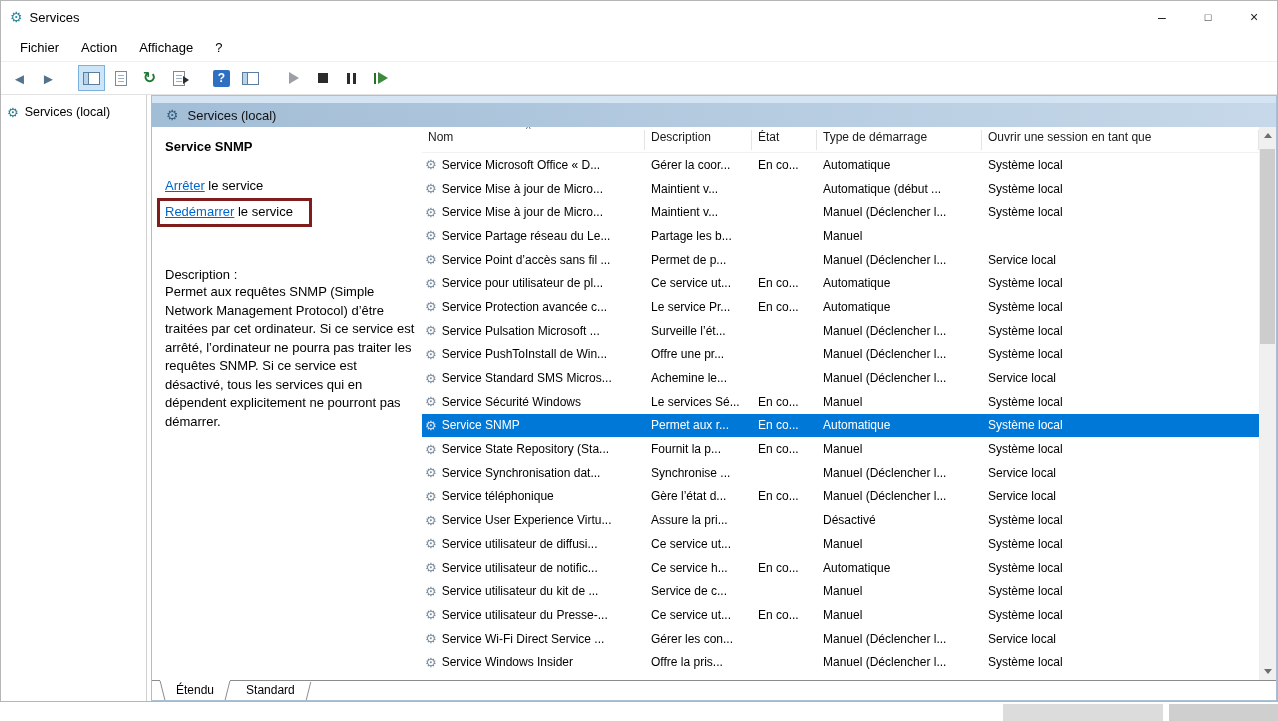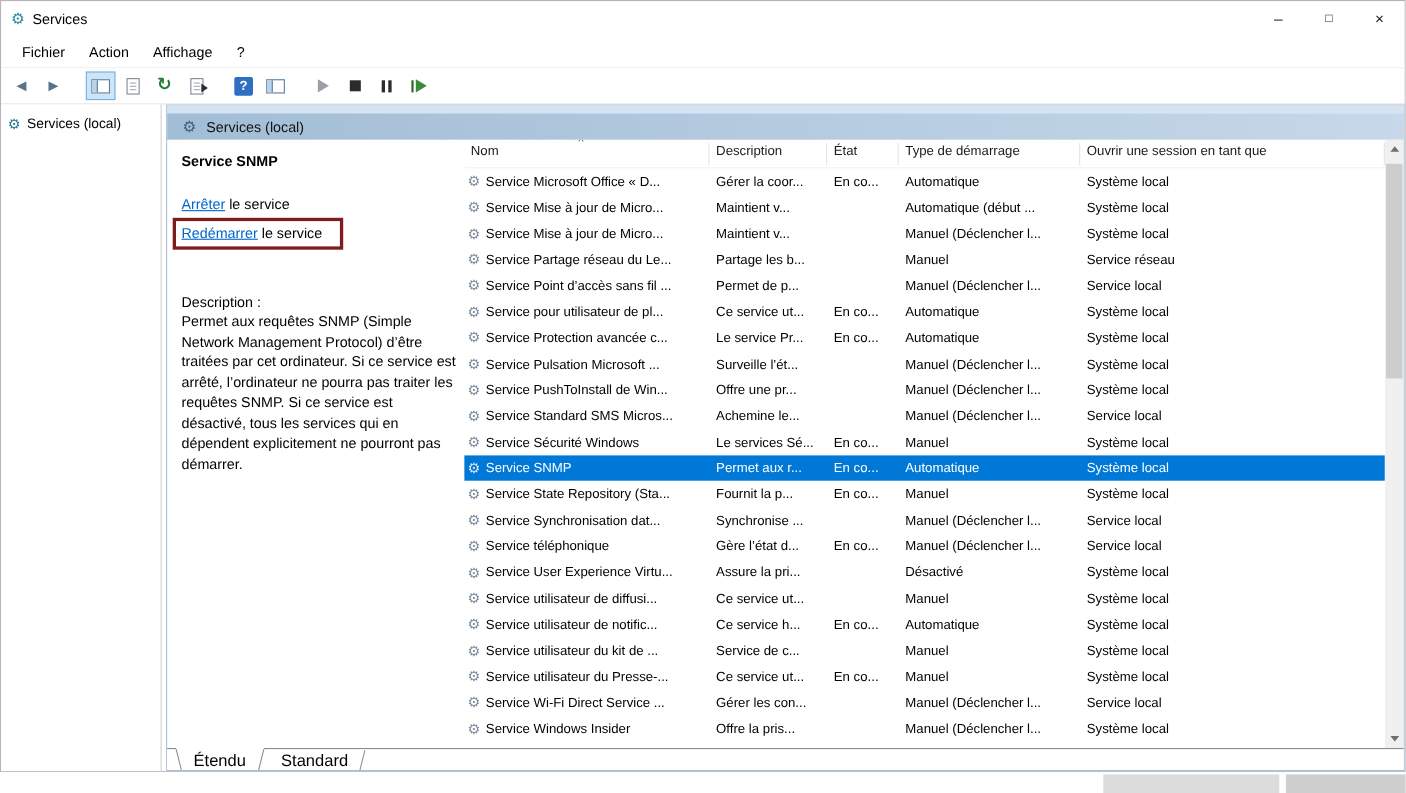--- a/index.html
+++ b/index.html
@@ -75,21 +75,21 @@
   
   .scrollbar{position:absolute;top:0;right:0;bottom:0;width:17px;background:#f0f0f0}
   .sb-arrow{position:absolute;left:0;width:17px;height:17px;display:flex;align-items:center;justify-content:center}
   .sb-arrow.up{top:0}
   .sb-arrow.down{bottom:0}
   .sb-tri-up{width:0;height:0;border-left:4px solid transparent;border-right:4px solid transparent;border-bottom:5px solid #6e6e6e}
   .sb-tri-down{width:0;height:0;border-left:4px solid transparent;border-right:4px solid transparent;border-top:5px solid #6e6e6e}
   .sb-thumb{position:absolute;left:1px;width:15px;top:22px;height:195px;background:#cdcdcd}
   
   .tabs{height:20px;border-top:1px solid #8c8c8c;display:flex;padding-left:8px;flex:0 0 auto;background:#fff}
-  .tab{position:relative;padding:2px 16px 0;font-size:15px}
+  .tab{position:relative;padding:2px 16px 0;font-size:12px}
   .tab .sl{position:absolute;top:1px;bottom:0;width:1px;background:#8c8c8c}
   .tab .sl.l{left:2px;transform:skewX(14deg)}
   .tab .sl.r{right:2px;transform:skewX(-14deg)}
   .tab.active{margin-top:-1px;background:#fff;padding-top:3px}
   
   .footer{position:absolute;left:0;top:702px;width:1278px;height:19px;background:#fff}
   .frag1{position:absolute;left:1003px;top:2px;width:160px;height:17px;background:#dcdcdc}
   .frag2{position:absolute;left:1169px;top:2px;width:109px;height:17px;background:#cfcfcf}
 </style>
 </head>
@@ -257,21 +257,20 @@
               <div class="cell col-logon">Système local</div>
             </div>
               <div class="trow">
               <div class="cell col-name">
                 <span class="row-gear">⚙</span>
                 <span class="txt">Service Partage réseau du Le...</span>
               </div>
               <div class="cell col-desc">Partage les b...</div>
               <div class="cell col-state"></div>
               <div class="cell col-startup">Manuel</div>
-              <div class="cell col-logon">Service réseau</div>
             </div>
               <div class="trow">
               <div class="cell col-name">
                 <span class="row-gear">⚙</span>
                 <span class="txt">Service Point d’accès sans fil ...</span>
               </div>
               <div class="cell col-desc">Permet de p...</div>
               <div class="cell col-state"></div>
               <div class="cell col-startup">Manuel (Déclencher l...</div>
               <div class="cell col-logon">Service local</div>

